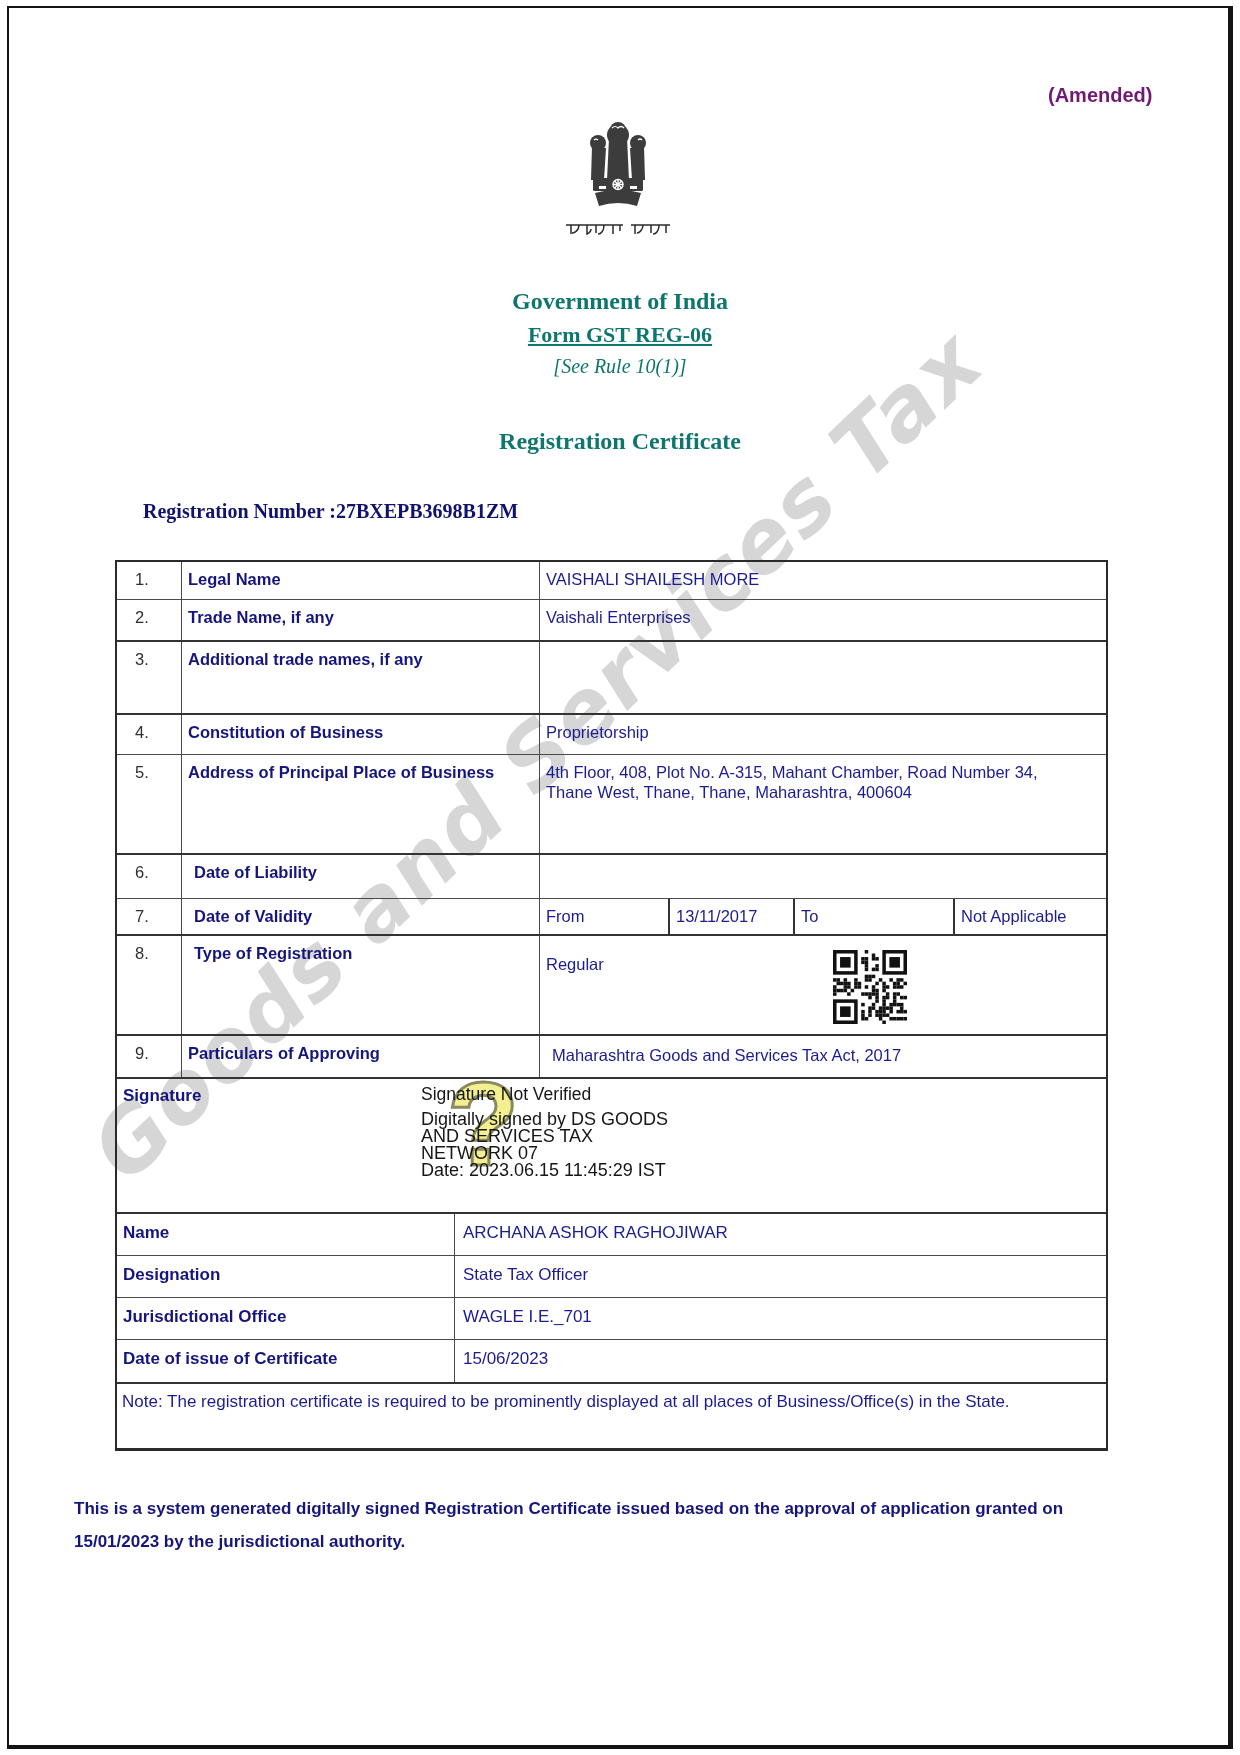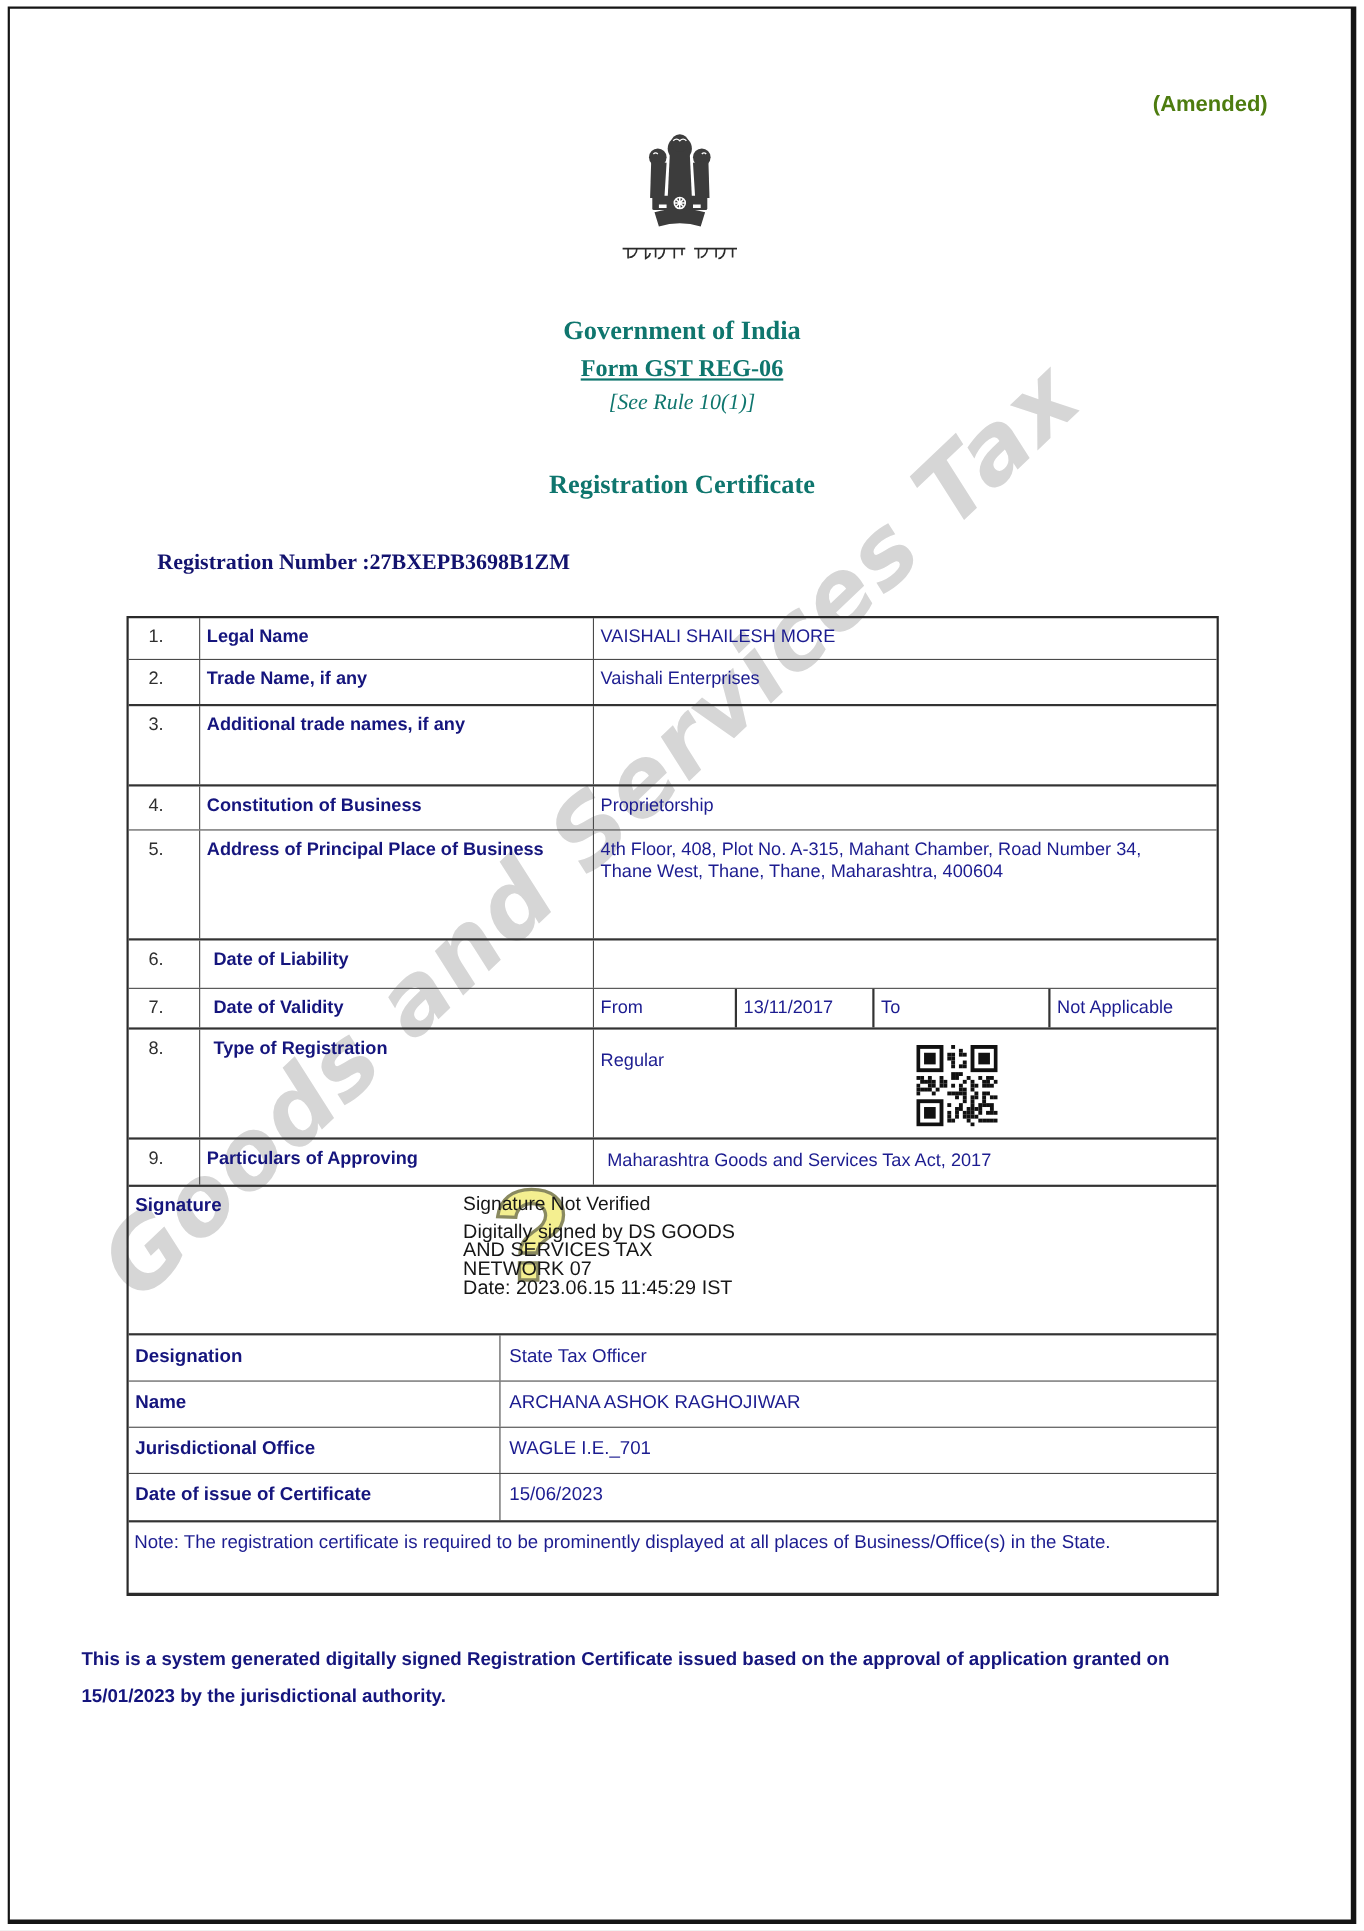--- a/index.html
+++ b/index.html
@@ -15,21 +15,21 @@
   }
   .watermark{
     position:absolute; left:537px; top:755px;
     transform:translate(-50%,-50%) rotate(-43.5deg);
     font-family:"DejaVu Sans", sans-serif; font-weight:bold; font-style:italic;
     font-size:86px; letter-spacing:2px; color:#d6d6d6; white-space:nowrap;
     z-index:1;
   }
   .amended{
     position:absolute; left:1048px; top:84px;
-    font-size:20px; font-weight:bold; color:#4d7c0f; z-index:2;
+    font-size:20px; font-weight:bold; color:#701a75; z-index:2;
   }
   .emblem-wrap{position:absolute; left:560px; top:118px; width:116px; text-align:center; z-index:2;}
   .motto-draw{margin-top:4px;}
   .sr-only{position:absolute; width:1px; height:1px; overflow:hidden; clip:rect(0 0 0 0); white-space:nowrap;}
   .title{
     position:absolute; left:0; width:1240px; text-align:center;
     font-family:"Liberation Serif", serif; color:#0f766e; z-index:2;
   }
   .t-gov{top:288px; font-size:24px; font-weight:bold;}
   .t-form{top:322px; font-size:22px; font-weight:bold;text-decoration:underline;}
@@ -332,26 +332,26 @@
       <div class="sig-status">Signature Not Verified</div>
       <div class="sig-details">
         <div>Digitally signed by DS GOODS</div>
         <div>AND SERVICES TAX</div>
         <div>NETWORK 07</div>
         <div>Date: 2023.06.15 11:45:29 IST</div>
       </div>
     </div>
 
     <div class="trow h42">
+      <div class="o-label">Name</div>
+      <div class="o-value">ARCHANA ASHOK RAGHOJIWAR</div>
+    </div>
+    <div class="trow h42">
       <div class="o-label">Designation</div>
       <div class="o-value">State Tax Officer</div>
-    </div>
-    <div class="trow h42">
-      <div class="o-label">Name</div>
-      <div class="o-value">ARCHANA ASHOK RAGHOJIWAR</div>
     </div>
     <div class="trow h42">
       <div class="o-label">Jurisdictional Office</div>
       <div class="o-value">WAGLE I.E._701</div>
     </div>
     <div class="trow h44 bb2">
       <div class="o-label">Date of issue of Certificate</div>
       <div class="o-value">15/06/2023</div>
     </div>
 

